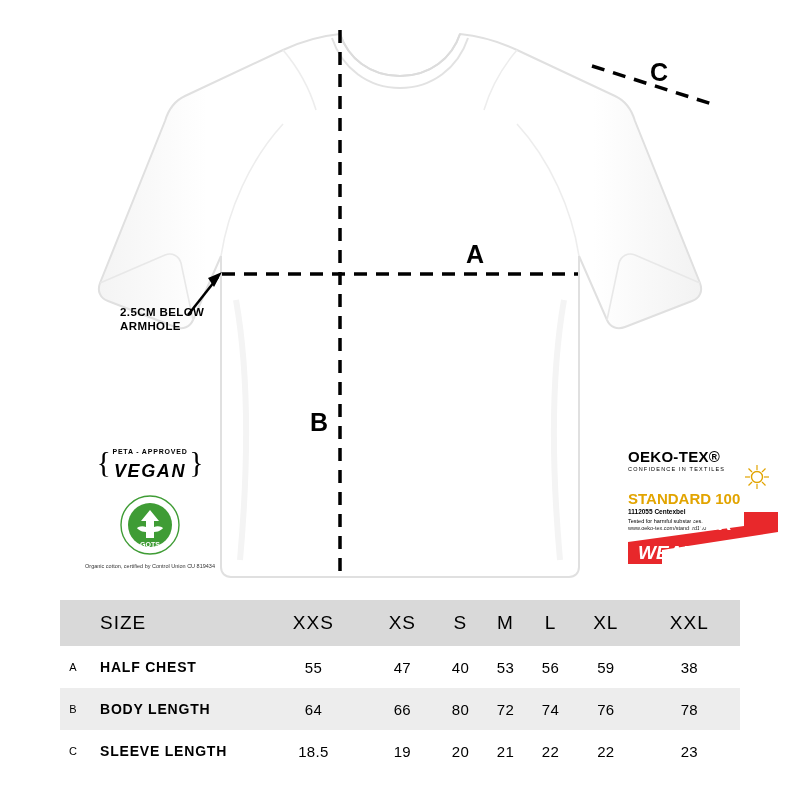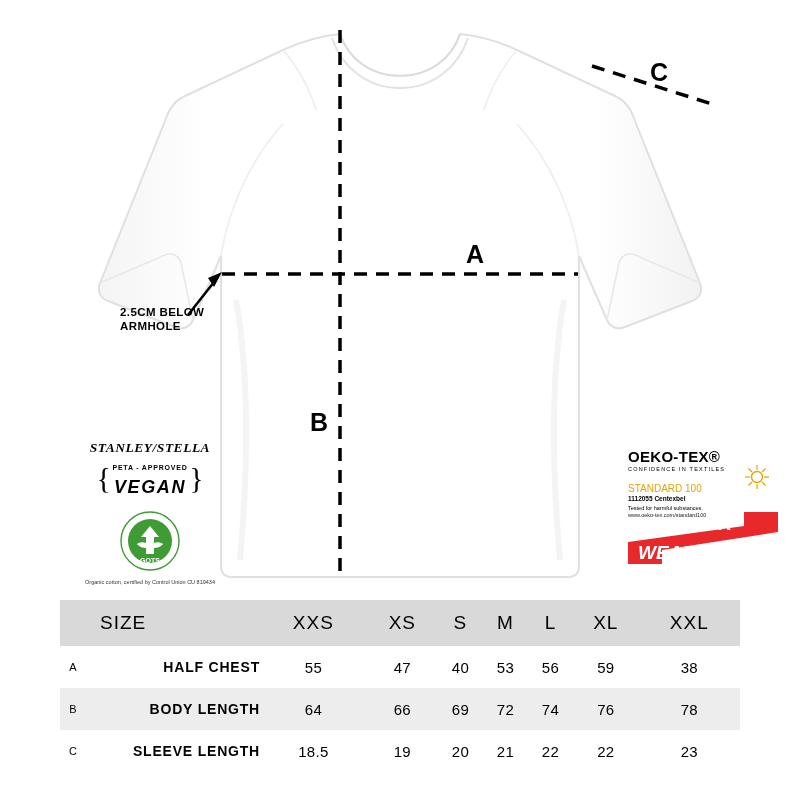--- a/index.html
+++ b/index.html
@@ -126,24 +126,24 @@
     font-size: 15px;
     font-weight: bold;
     letter-spacing: 0.3px;
   }
   #oeko-sub {
     font-size: 5.5px;
     letter-spacing: 1.2px;
     margin-top: 1px;
   }
   #oeko-standard {
-    font-size: 10px;
-    font-weight: normal;
+    font-size: 15px;
+    font-weight: bold;
     color: #e2a400;
-    margin-top: 11px;
+    margin-top: 18px;
   }
   #oeko-number {
     font-size: 6.5px;
     font-weight: bold;
     margin-top: 1px;
   }
   #oeko-tested {
     font-size: 5.5px;
     margin-top: 3px;
   }
@@ -208,21 +208,21 @@
     text-align: center;
     font-weight: normal;
   }
   #size-table tbody td.key {
     font-size: 11px;
     font-weight: normal;
     width: 26px;
     text-align: center;
   }
   #size-table tbody td.rowname {
-    text-align: right;
+    text-align: left;
     padding-left: 14px;
     font-size: 14px;
     font-weight: bold;
     letter-spacing: 0.8px;
   }
   #size-table tbody td.val {
     font-size: 15px;
     letter-spacing: 0.3px;
   }
 </style>
@@ -295,21 +295,20 @@
     <polygon points="222,272 208,278 214,287" fill="#000"></polygon>
   </svg>
 
   <div class="measure-label" id="label-a">A</div>
   <div class="measure-label" id="label-b">B</div>
   <div class="measure-label" id="label-c">C</div>
   <div id="armhole-note">2.5CM BELOW
 ARMHOLE</div>
 
   <div id="brand-block">
-    <div id="brand-name">STANLEY/STELLA</div>
 
     <div id="vegan-badge">
       <span class="brace left">{</span>
       <span class="brace right">}</span>
       <div id="peta-line">PETA - APPROVED</div>
       <div id="vegan-line">VEGAN</div>
     </div>
 
     <div id="gots-wrap">
       <svg width="62" height="62" viewBox="0 0 62 62">
@@ -380,21 +379,21 @@
       <td class="val">53</td>
       <td class="val">56</td>
       <td class="val">59</td>
       <td class="val">38</td>
     </tr>
     <tr class="alt">
       <td class="key">B</td>
       <td class="rowname">BODY LENGTH</td>
       <td class="val">64</td>
       <td class="val">66</td>
-      <td class="val">69</td>
+      <td class="val">80</td>
       <td class="val">72</td>
       <td class="val">74</td>
       <td class="val">76</td>
       <td class="val">78</td>
     </tr>
     <tr>
       <td class="key">C</td>
       <td class="rowname">SLEEVE LENGTH</td>
       <td class="val">18.5</td>
       <td class="val">19</td>

